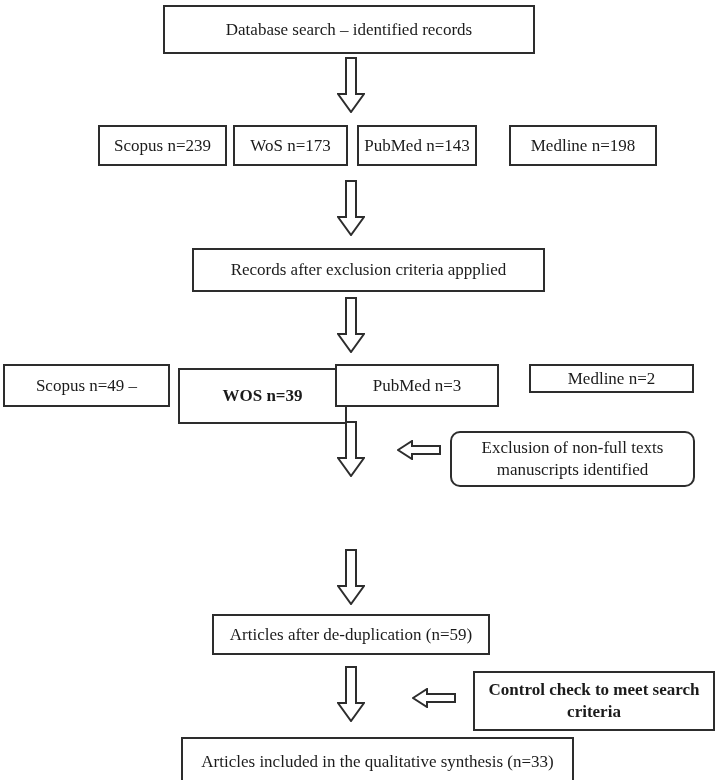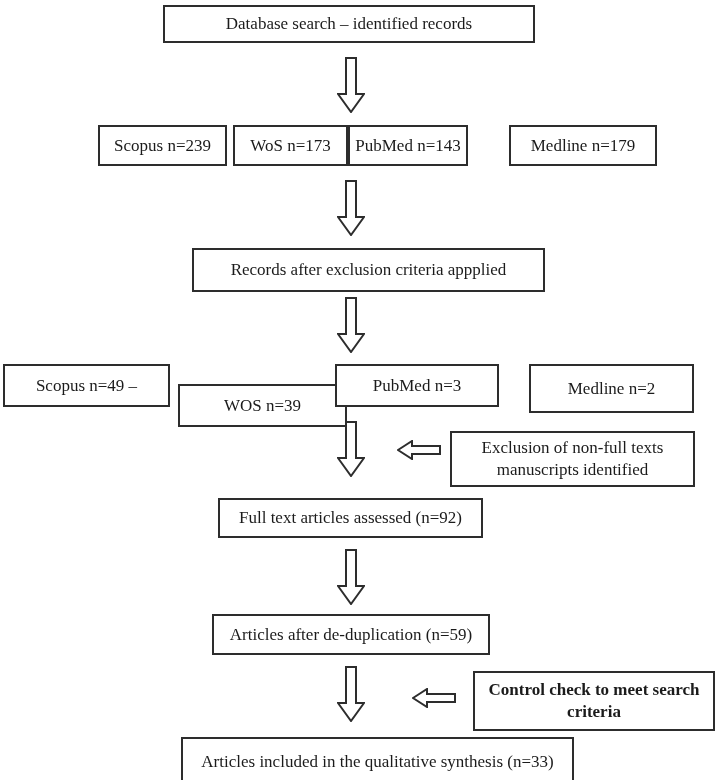--- a/index.html
+++ b/index.html
@@ -31,31 +31,31 @@
     white-space: nowrap;
   }
   .box.wrap {
     white-space: normal;
     line-height: 1.3;
   }
   .arrow {
     position: absolute;
   }
   
-  #n-database   { left: 163px; top: 5px;   width: 372px; height: 38px; }
+  #n-database   { left: 163px; top: 5px;   width: 372px; height: 49px; }
   #n-scopus1    { left: 98px;  top: 125px; width: 129px; height: 41px; }
   #n-wos1       { left: 233px; top: 125px; width: 115px; height: 41px; }
-  #n-pubmed1    { left: 348px; top: 125px; width: 120px; height: 41px; }
+  #n-pubmed1    { left: 357px; top: 125px; width: 120px; height: 41px; }
   #n-medline1   { left: 509px; top: 125px; width: 148px; height: 41px; }
   #n-records    { left: 192px; top: 248px; width: 353px; height: 44px; }
   #n-scopus2    { left: 3px;   top: 364px; width: 167px; height: 43px; }
-  #n-wos2       { left: 178px; top: 384px; width: 169px; height: 43px; }
+  #n-wos2       { left: 178px; top: 368px; width: 169px; height: 56px; font-weight: bold; }
   #n-pubmed2    { left: 335px; top: 364px; width: 164px; height: 43px; }
-  #n-medline2   { left: 529px; top: 364px; width: 165px; height: 49px; }
-  #n-exclusion  { left: 450px; top: 431px; width: 245px; height: 56px; }
+  #n-medline2   { left: 529px; top: 364px; width: 165px; height: 29px; }
+  #n-exclusion  { left: 450px; top: 431px; width: 245px; height: 56px; border-radius: 10px; }
   #n-fulltext   { left: 218px; top: 498px; width: 265px; height: 40px; }
   #n-dedup      { left: 212px; top: 614px; width: 278px; height: 41px; }
   #n-control    { left: 473px; top: 671px; width: 242px; height: 60px; font-weight: bold; }
   #n-final      { left: 145px; top: 737px; width: 393px; height: 50px; margin-left: 36px; }
   
   #a1 { left: 337px; top: 57px;  }
   #a2 { left: 337px; top: 180px; }
   #a3 { left: 337px; top: 297px; }
   #a4 { left: 337px; top: 421px; }
   #a5 { left: 337px; top: 549px; }
@@ -70,21 +70,21 @@
 
   <div class="box" id="n-database">Database search – identified records</div>
 
   <svg class="arrow" id="a1" width="28" height="56" viewBox="0 0 28 56">
     <polygon points="9,1 19,1 19,37 27,37 14,55 1,37 9,37" fill="#ffffff" stroke="#2d2d2d" stroke-width="2"></polygon>
   </svg>
 
   <div class="box" id="n-scopus1">Scopus n=239</div>
   <div class="box" id="n-wos1">WoS n=173</div>
   <div class="box" id="n-pubmed1">PubMed n=143</div>
-  <div class="box" id="n-medline1">Medline n=179</div>
+  <div class="box" id="n-medline1">Medline n=198</div>
 
   <svg class="arrow" id="a2" width="28" height="56" viewBox="0 0 28 56">
     <polygon points="9,1 19,1 19,37 27,37 14,55 1,37 9,37" fill="#ffffff" stroke="#2d2d2d" stroke-width="2"></polygon>
   </svg>
 
   <div class="box" id="n-records">Records after exclusion criteria appplied</div>
 
   <svg class="arrow" id="a3" width="28" height="56" viewBox="0 0 28 56">
     <polygon points="9,1 19,1 19,37 27,37 14,55 1,37 9,37" fill="#ffffff" stroke="#2d2d2d" stroke-width="2"></polygon>
   </svg>
@@ -97,21 +97,20 @@
   <svg class="arrow" id="a4" width="28" height="56" viewBox="0 0 28 56">
     <polygon points="9,1 19,1 19,37 27,37 14,55 1,37 9,37" fill="#ffffff" stroke="#2d2d2d" stroke-width="2"></polygon>
   </svg>
 
   <svg class="arrow" id="la1" width="44" height="20" viewBox="0 0 44 20">
     <polygon points="1,10 15,1 15,6 43,6 43,14 15,14 15,19" fill="#ffffff" stroke="#2d2d2d" stroke-width="2"></polygon>
   </svg>
 
   <div class="box wrap" id="n-exclusion">Exclusion of non-full texts manuscripts identified</div>
 
-  <div class="box" id="n-fulltext">Full text articles assessed (n=92)</div>
 
   <svg class="arrow" id="a5" width="28" height="56" viewBox="0 0 28 56">
     <polygon points="9,1 19,1 19,37 27,37 14,55 1,37 9,37" fill="#ffffff" stroke="#2d2d2d" stroke-width="2"></polygon>
   </svg>
 
   <div class="box" id="n-dedup">Articles after de-duplication (n=59)</div>
 
   <svg class="arrow" id="a6" width="28" height="56" viewBox="0 0 28 56">
     <polygon points="9,1 19,1 19,37 27,37 14,55 1,37 9,37" fill="#ffffff" stroke="#2d2d2d" stroke-width="2"></polygon>
   </svg>

